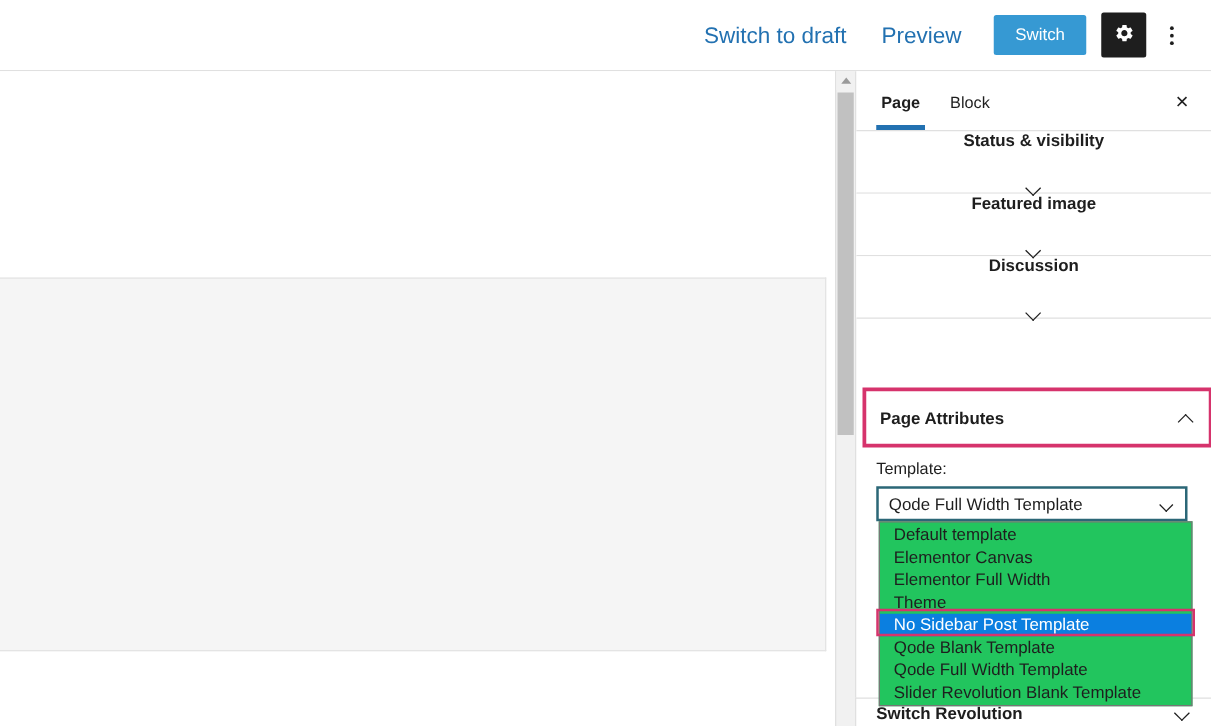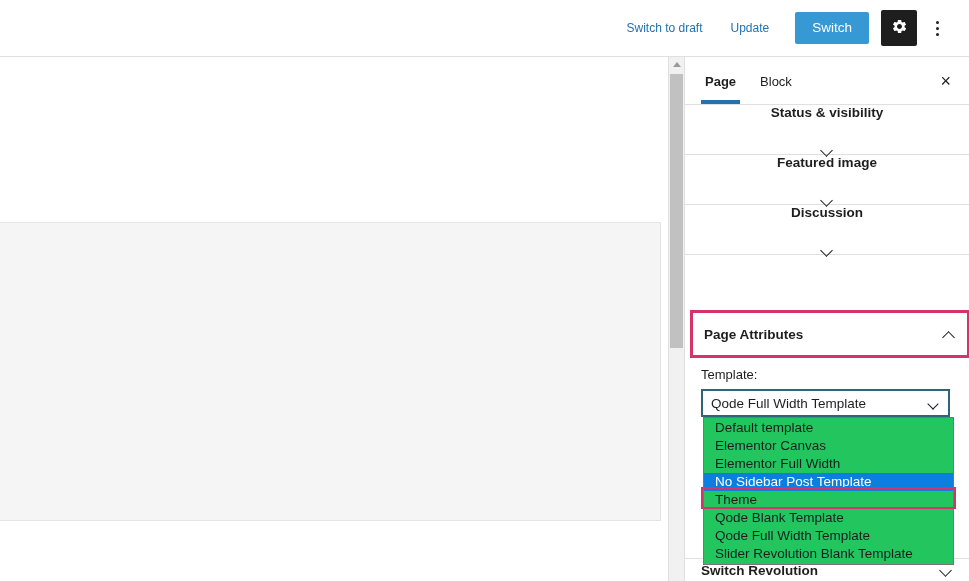--- a/index.html
+++ b/index.html
@@ -11,21 +11,21 @@
   }
   #app { position: relative; width: 969px; height: 581px; }
 
   
   .topbar {
     position: absolute; left: 0; top: 0; width: 969px; height: 57px;
     background: #ffffff; border-bottom: 1px solid #e0e0e0;
     display: flex; align-items: center; justify-content: flex-end;
   }
   .tb-link {
-    color: #2271b1; font-size: 12px; line-height: 1;
+    color: #2271b1; font-size: 18px; line-height: 1;
     background: none; border: none; cursor: pointer;
     padding: 8px 10px; font-family: inherit; white-space: nowrap;
   }
   .tb-link.preview { margin-left: 8px; }
   .tb-update {
     background: #3699d3; color: #ffffff; border: none;
     font-size: 13.5px; font-family: inherit; cursor: pointer;
     padding: 9px 17px; border-radius: 2px; margin-left: 16px;
     line-height: 1;
   }
@@ -169,21 +169,21 @@
     padding: 0 16px; cursor: pointer; z-index: 10;
   }
 </style>
 </head>
 <body>
 
 <div id="app">
 
   <div class="topbar">
     <button class="tb-link">Switch to draft</button>
-    <button class="tb-link preview">Update</button>
+    <button class="tb-link preview">Preview</button>
     <button class="tb-update">Switch</button>
     <button class="tb-gear">
       <span>
         <svg width="17" height="17" viewBox="0 0 24 24" fill="#ffffff" aria-hidden="true">
           <path d="M19.1 12.9c0-.3.1-.6.1-.9s0-.6-.1-.9l2-1.5c.2-.1.2-.4.1-.6l-1.9-3.2c-.1-.2-.4-.3-.6-.2l-2.3.9c-.5-.4-1-.7-1.6-.9l-.3-2.4c0-.2-.2-.4-.5-.4h-3.8c-.2 0-.4.2-.5.4l-.3 2.4c-.6.2-1.1.6-1.6.9l-2.3-.9c-.2-.1-.5 0-.6.2L3 8.9c-.1.2-.1.5.1.6l2 1.5c0 .3-.1.6-.1.9s0 .6.1.9l-2 1.6c-.2.1-.2.4-.1.6l1.9 3.2c.1.2.4.3.6.2l2.3-.9c.5.4 1 .7 1.6.9l.3 2.4c.1.2.3.4.5.4h3.8c.2 0 .5-.2.5-.4l.3-2.4c.6-.2 1.1-.6 1.6-.9l2.3.9c.2.1.5 0 .6-.2l1.9-3.2c.1-.2.1-.5-.1-.6l-2-1.5zM12 15.5c-1.9 0-3.5-1.6-3.5-3.5s1.6-3.5 3.5-3.5 3.5 1.6 3.5 3.5-1.6 3.5-3.5 3.5z"></path>
         </svg>
       </span>
     </button>
     <button class="tb-dots">
       <span></span>
@@ -245,21 +245,21 @@
 
   <div class="sb-bottom">
     <span class="sb-panel-title">Switch Revolution</span>
     <span class="chev"></span>
   </div>
 
   <div class="dd-list">
     <div class="dd-opt">Default template</div>
     <div class="dd-opt">Elementor Canvas</div>
     <div class="dd-opt">Elementor Full Width</div>
+    <div class="dd-opt">Theme</div>
     <div class="dd-opt selected">No Sidebar Post Template</div>
-    <div class="dd-opt">Theme</div>
     <div class="dd-opt">Qode Blank Template</div>
     <div class="dd-opt">Qode Full Width Template</div>
     <div class="dd-opt">Slider Revolution Blank Template</div>
   </div>
   <div class="dd-sel-ring"></div>
 
 </div>
 
 </body></html>

